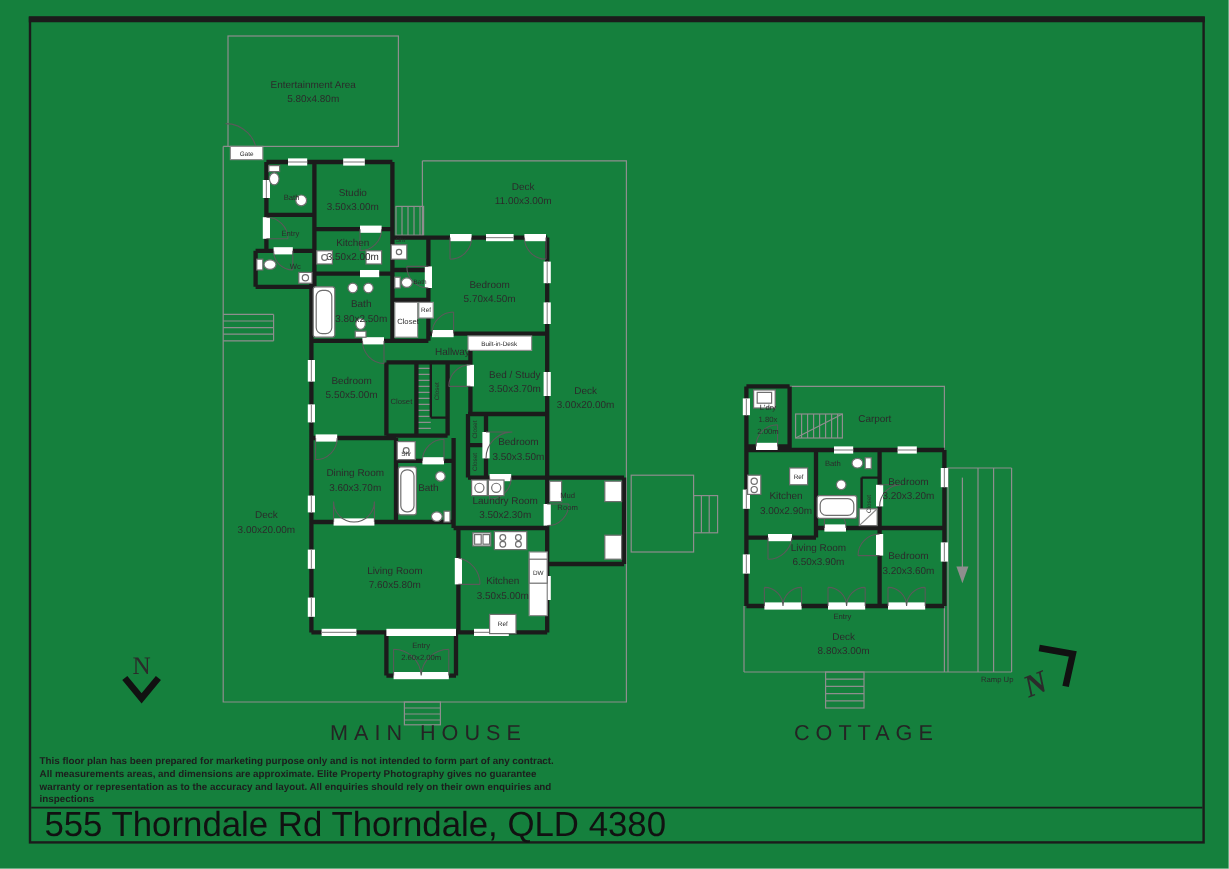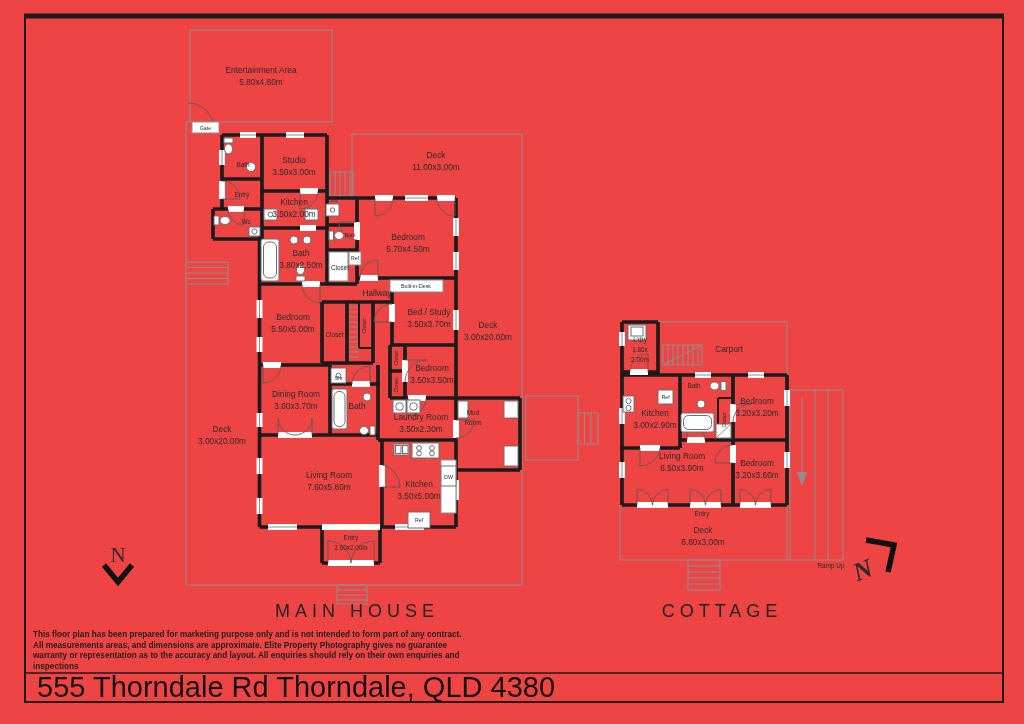--- a/index.html
+++ b/index.html
@@ -1,16 +1,16 @@
 <!DOCTYPE html>
 <html><head>
 <meta charset="utf-8">
 <style>
   html,body{margin:0;padding:0;background:#ffffff;}
-  .stage{position:relative;width:1024px;height:724px;background:#ef4444;overflow:hidden;
+  .stage{position:relative;width:1024px;height:724px;background:#15803d;overflow:hidden;
          font-family:"Liberation Sans",sans-serif;}
   svg{position:absolute;left:0;top:0;}
   
   .w  {stroke:#1b1b1b;stroke-width:3.6;fill:none;}
   .w2 {stroke:#1b1b1b;stroke-width:2;fill:none;}
   .t  {stroke:#8e8e8e;stroke-width:1;fill:none;}
   .tf {stroke:#8e8e8e;stroke-width:1;fill:#fff;}
   .d  {stroke:#5a5a5a;stroke-width:0.9;fill:none;}
   .f  {stroke:#6f6f6f;stroke-width:1;fill:#fff;}
   .gap{fill:#ffffff;stroke:none;}

